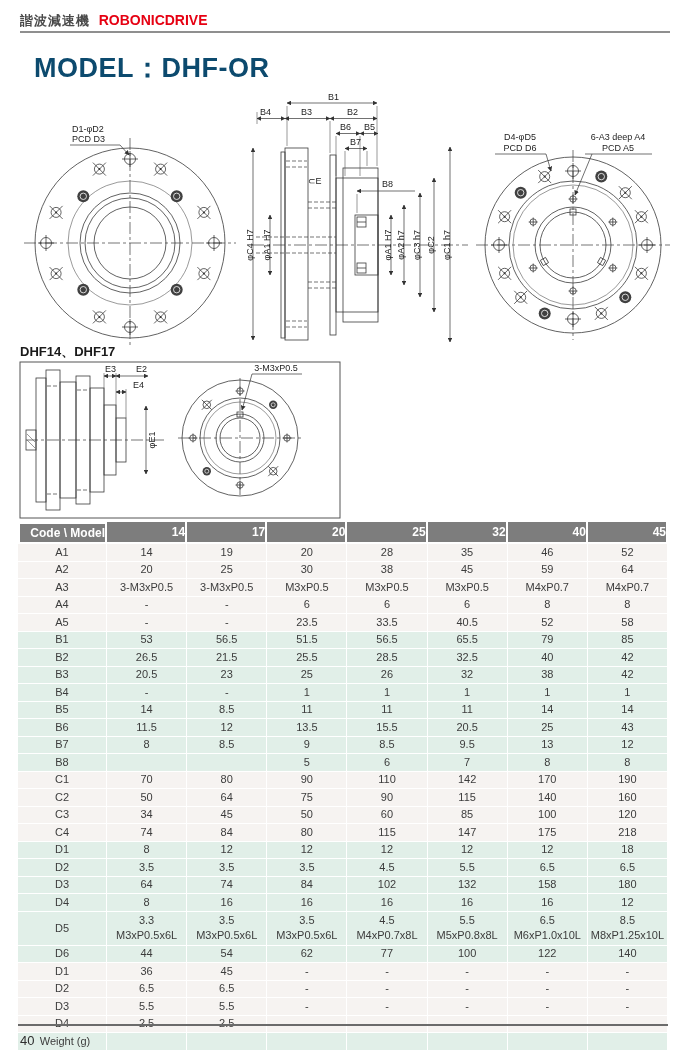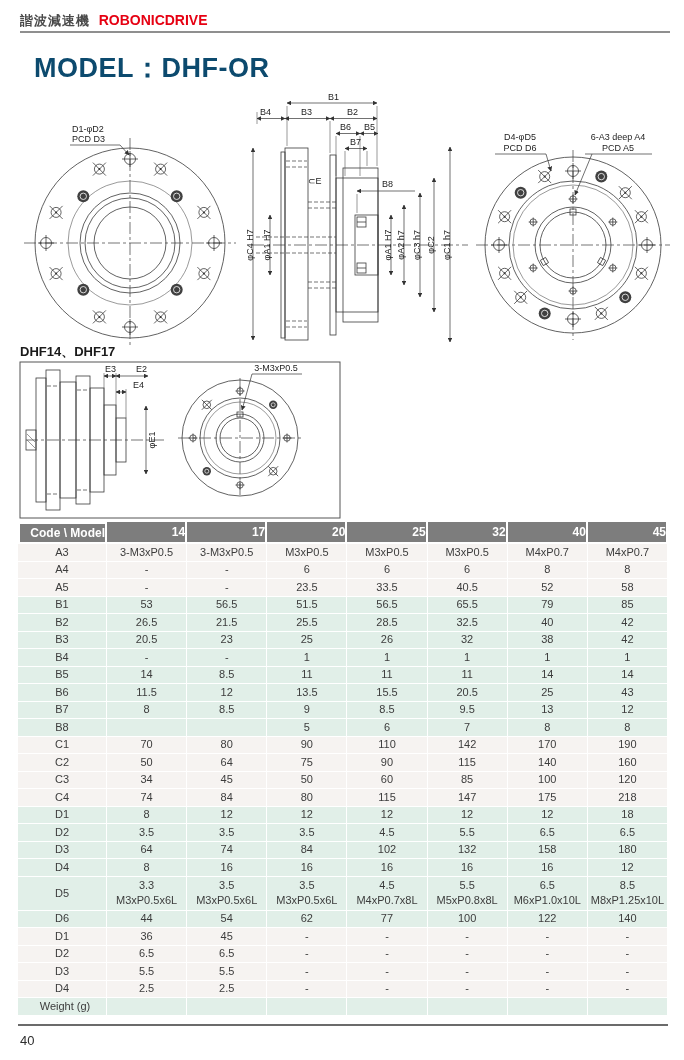--- a/index.html
+++ b/index.html
@@ -291,20 +291,40 @@
           <th>17</th>
           <th>20</th>
           <th>25</th>
           <th>32</th>
           <th>40</th>
           <th>45</th>
         </tr>
       </thead>
     <tbody id="spec-body">
         <tr class="light">
+          <td>A1</td>
+          <td>14</td>
+          <td>19</td>
+          <td>20</td>
+          <td>28</td>
+          <td>35</td>
+          <td>46</td>
+          <td>52</td>
+        </tr>
+        <tr class="light">
+          <td>A2</td>
+          <td>20</td>
+          <td>25</td>
+          <td>30</td>
+          <td>38</td>
+          <td>45</td>
+          <td>59</td>
+          <td>64</td>
+        </tr>
+        <tr class="light">
           <td>A3</td>
           <td>3-M3xP0.5</td>
           <td>3-M3xP0.5</td>
           <td>M3xP0.5</td>
           <td>M3xP0.5</td>
           <td>M3xP0.5</td>
           <td>M4xP0.7</td>
           <td>M4xP0.7</td>
         </tr>
         <tr class="light">

